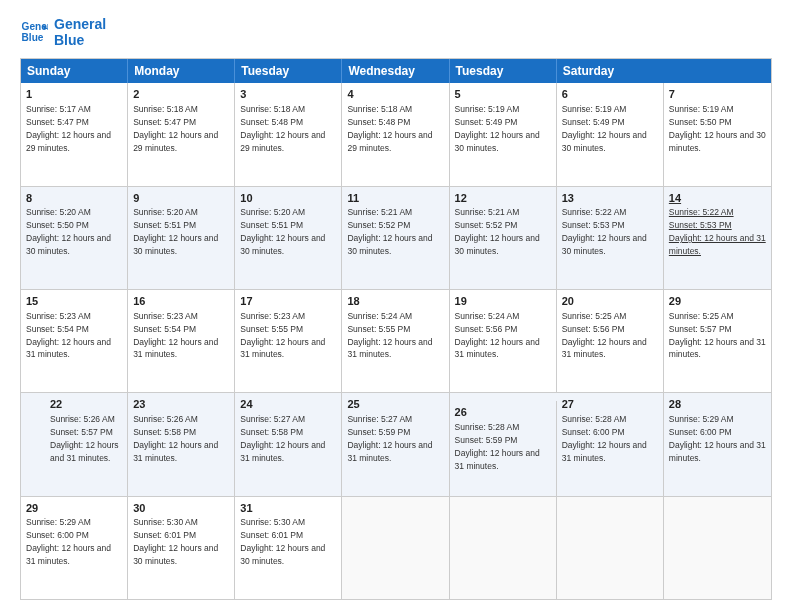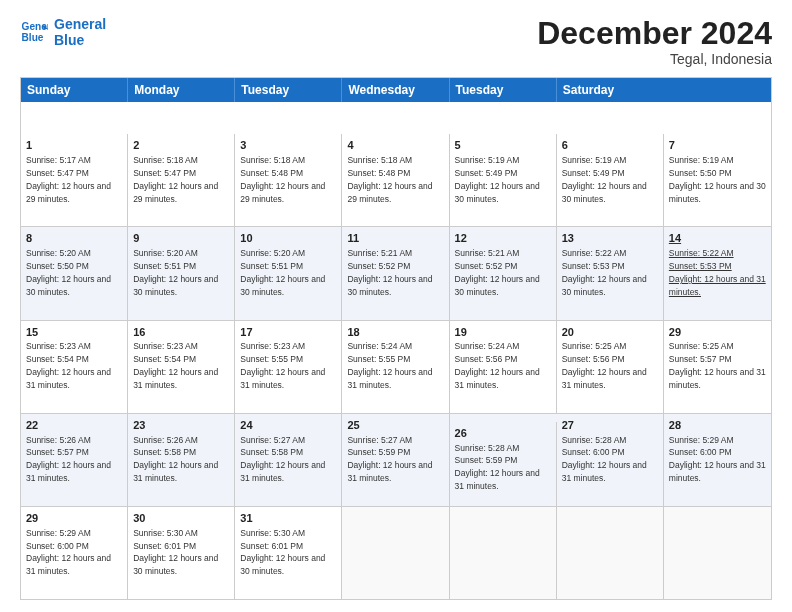--- a/index.html
+++ b/index.html
@@ -43,21 +43,20 @@
     }
     .location {
       font-size: 14px;
       color: #444;
     }
     .calendar {
       flex: 1;
       display: flex;
       flex-direction: column;
       border: 1px solid #ccc;
-      gap: 32px;
     }
     .cal-header-row {
       display: grid;
       grid-template-columns: repeat(7, 1fr);
       background: #1a6fc4;
     }
     .cal-header-cell {
       color: #fff;
       font-size: 12px;
       font-weight: bold;
@@ -117,24 +116,20 @@
       <svg class="logo-icon" viewBox="0 0 36 36">
         <text x="2" y="16" font-size="13" font-weight="bold" fill="#1a6fc4">General</text>
         <text x="2" y="29" font-size="13" font-weight="bold" fill="#1a6fc4">Blue</text>
         <polygon points="30,8 36,14 30,14" fill="#1a6fc4"></polygon>
       </svg>
       <div style="display:flex;flex-direction:column;line-height:1.15;margin-left:2px">
         <span style="font-size:14px;font-weight:bold;color:#1a6fc4">General</span>
         <span style="font-size:14px;font-weight:bold;color:#1a6fc4">Blue</span>
       </div>
     </div>
-    <div class="title-block">
-      <div class="month-title">December 2024</div>
-      <div class="location">Tegal, Indonesia</div>
-    </div>
   </div>
 
   <div class="calendar">
     <div class="cal-header-row" id="cal-header">
         <div class="cal-header-cell">Sunday</div>
         <div class="cal-header-cell">Monday</div>
         <div class="cal-header-cell">Tuesday</div>
         <div class="cal-header-cell">Wednesday</div>
         <div class="cal-header-cell">Tuesday</div>
         <div class="cal-header-cell">Saturday</div>
@@ -224,21 +219,21 @@
           <div class="cal-cell">
         <span class="day-num">20</span>
         <span class="day-info">Sunrise: 5:25 AM<br>Sunset: 5:56 PM<br>Daylight: 12 hours and 31 minutes.</span>
       </div>
           <div class="cal-cell">
         <span class="day-num">29</span>
         <span class="day-info">Sunrise: 5:25 AM<br>Sunset: 5:57 PM<br>Daylight: 12 hours and 31 minutes.</span>
       </div>
         </div>
         <div class="cal-week week-row-alt">
-          <div class="cal-cell" style="background: rgb(240, 244, 250);">
+          <div class="cal-cell" style="background: rgb(240, 244, 250); margin-left: 24px;">
         <span class="day-num">22</span>
         <span class="day-info">Sunrise: 5:26 AM<br>Sunset: 5:57 PM<br>Daylight: 12 hours and 31 minutes.</span>
       </div>
           <div class="cal-cell" style="background: rgb(240, 244, 250);">
         <span class="day-num">23</span>
         <span class="day-info">Sunrise: 5:26 AM<br>Sunset: 5:58 PM<br>Daylight: 12 hours and 31 minutes.</span>
       </div>
           <div class="cal-cell" style="background: rgb(240, 244, 250);">
         <span class="day-num">24</span>
         <span class="day-info">Sunrise: 5:27 AM<br>Sunset: 5:58 PM<br>Daylight: 12 hours and 31 minutes.</span>

